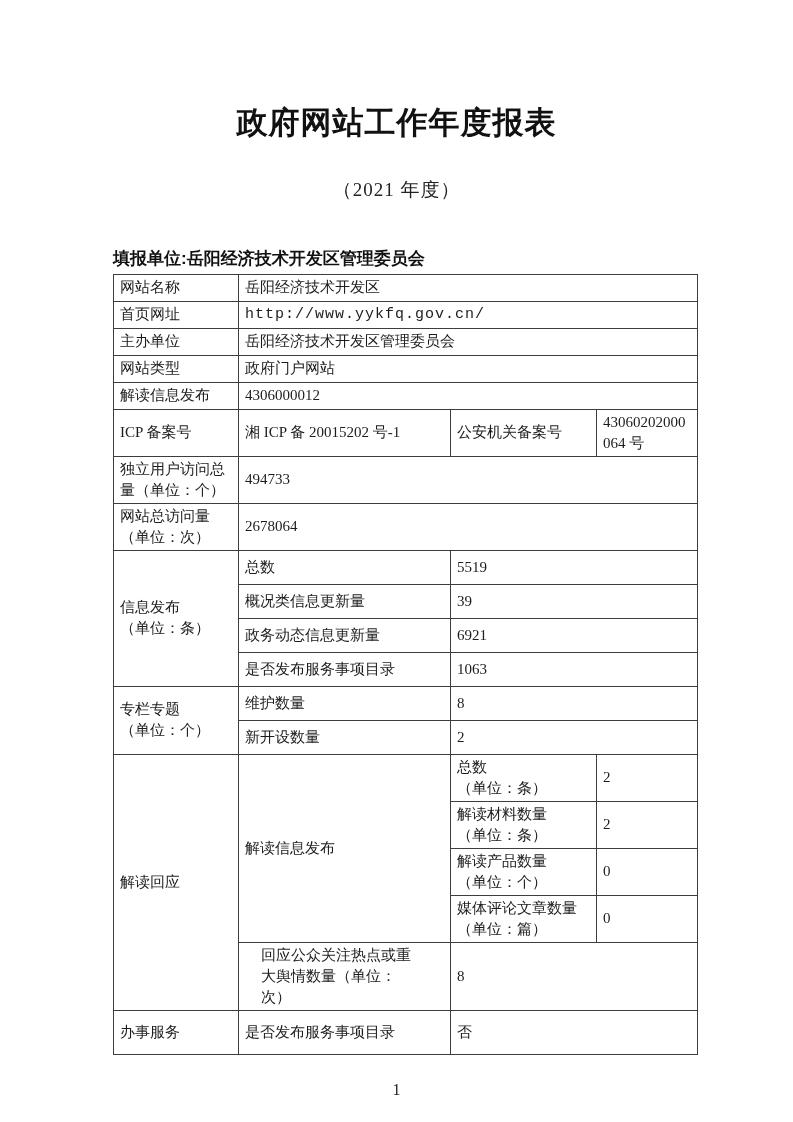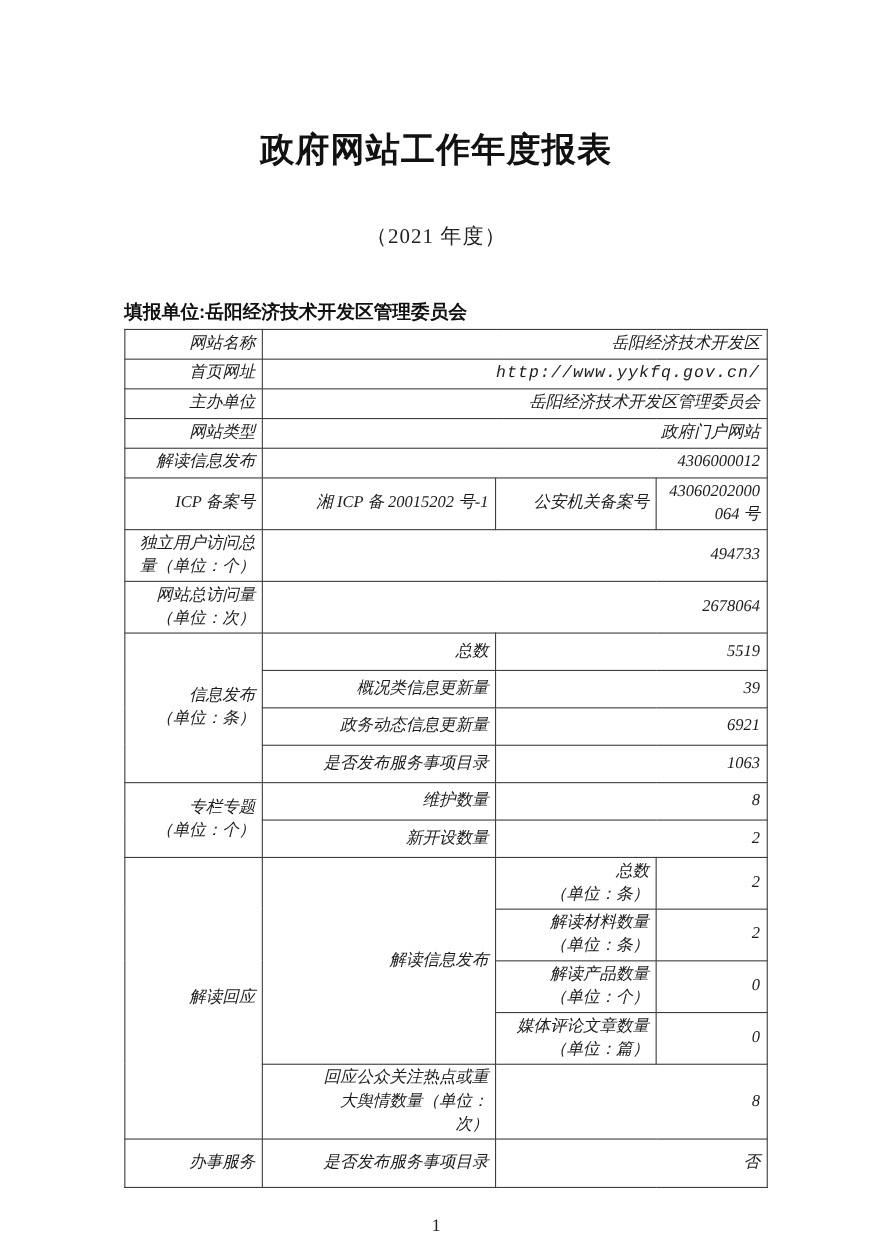--- a/index.html
+++ b/index.html
@@ -8,59 +8,58 @@
     width: 793px;
     height: 1122px;
     margin: 0 auto;
     background: #ffffff;
     font-family: "Liberation Serif", "DejaVu Serif", serif;
     color: #1c1c1c;
     overflow: hidden;
     box-sizing: border-box;
   }
   .title {
-    margin: 13px;
+    margin: 0;
     padding-top: 104px;
     text-align: center;
     font-family: "Liberation Sans", "DejaVu Sans", sans-serif;
     font-weight: bold;
     font-size: 31px;
     line-height: 1.25;
     letter-spacing: 1px;
     color: #111;
   }
   .subtitle {
-    margin-top: 46px;
+    margin-top: 34px;
     text-align: center;
     font-size: 19px;
     letter-spacing: 1px;
     color: #222;
   }
   .unit-line {
     margin: 44px 0 4px 113px;
     font-family: "Liberation Sans", "DejaVu Sans", sans-serif;
     font-weight: bold;
     font-size: 17px;
     color: #111;
   }
   table.report {
     margin-left: 113px;
     border-collapse: collapse;
     table-layout: fixed;
     width: 584px;
   }
   table.report td {
     border: 1px solid #3d3d3d;
-    text-align: right;
+    text-align: left;
     vertical-align: middle;
     font-size: 15px;
     line-height: 1.4;
     padding: 2px 6px;
     overflow: hidden;
-    font-style: italic;
   }
   col.c1 { width: 125px; }
   col.c2 { width: 212px; }
   col.c3 { width: 146px; }
   col.c4 { width: 101px; }
 
   tr.r-s    { height: 27px; }
   tr.r-icp  { height: 46px; }
   tr.r-tall { height: 46px; }
   tr.r-info { height: 34px; }

